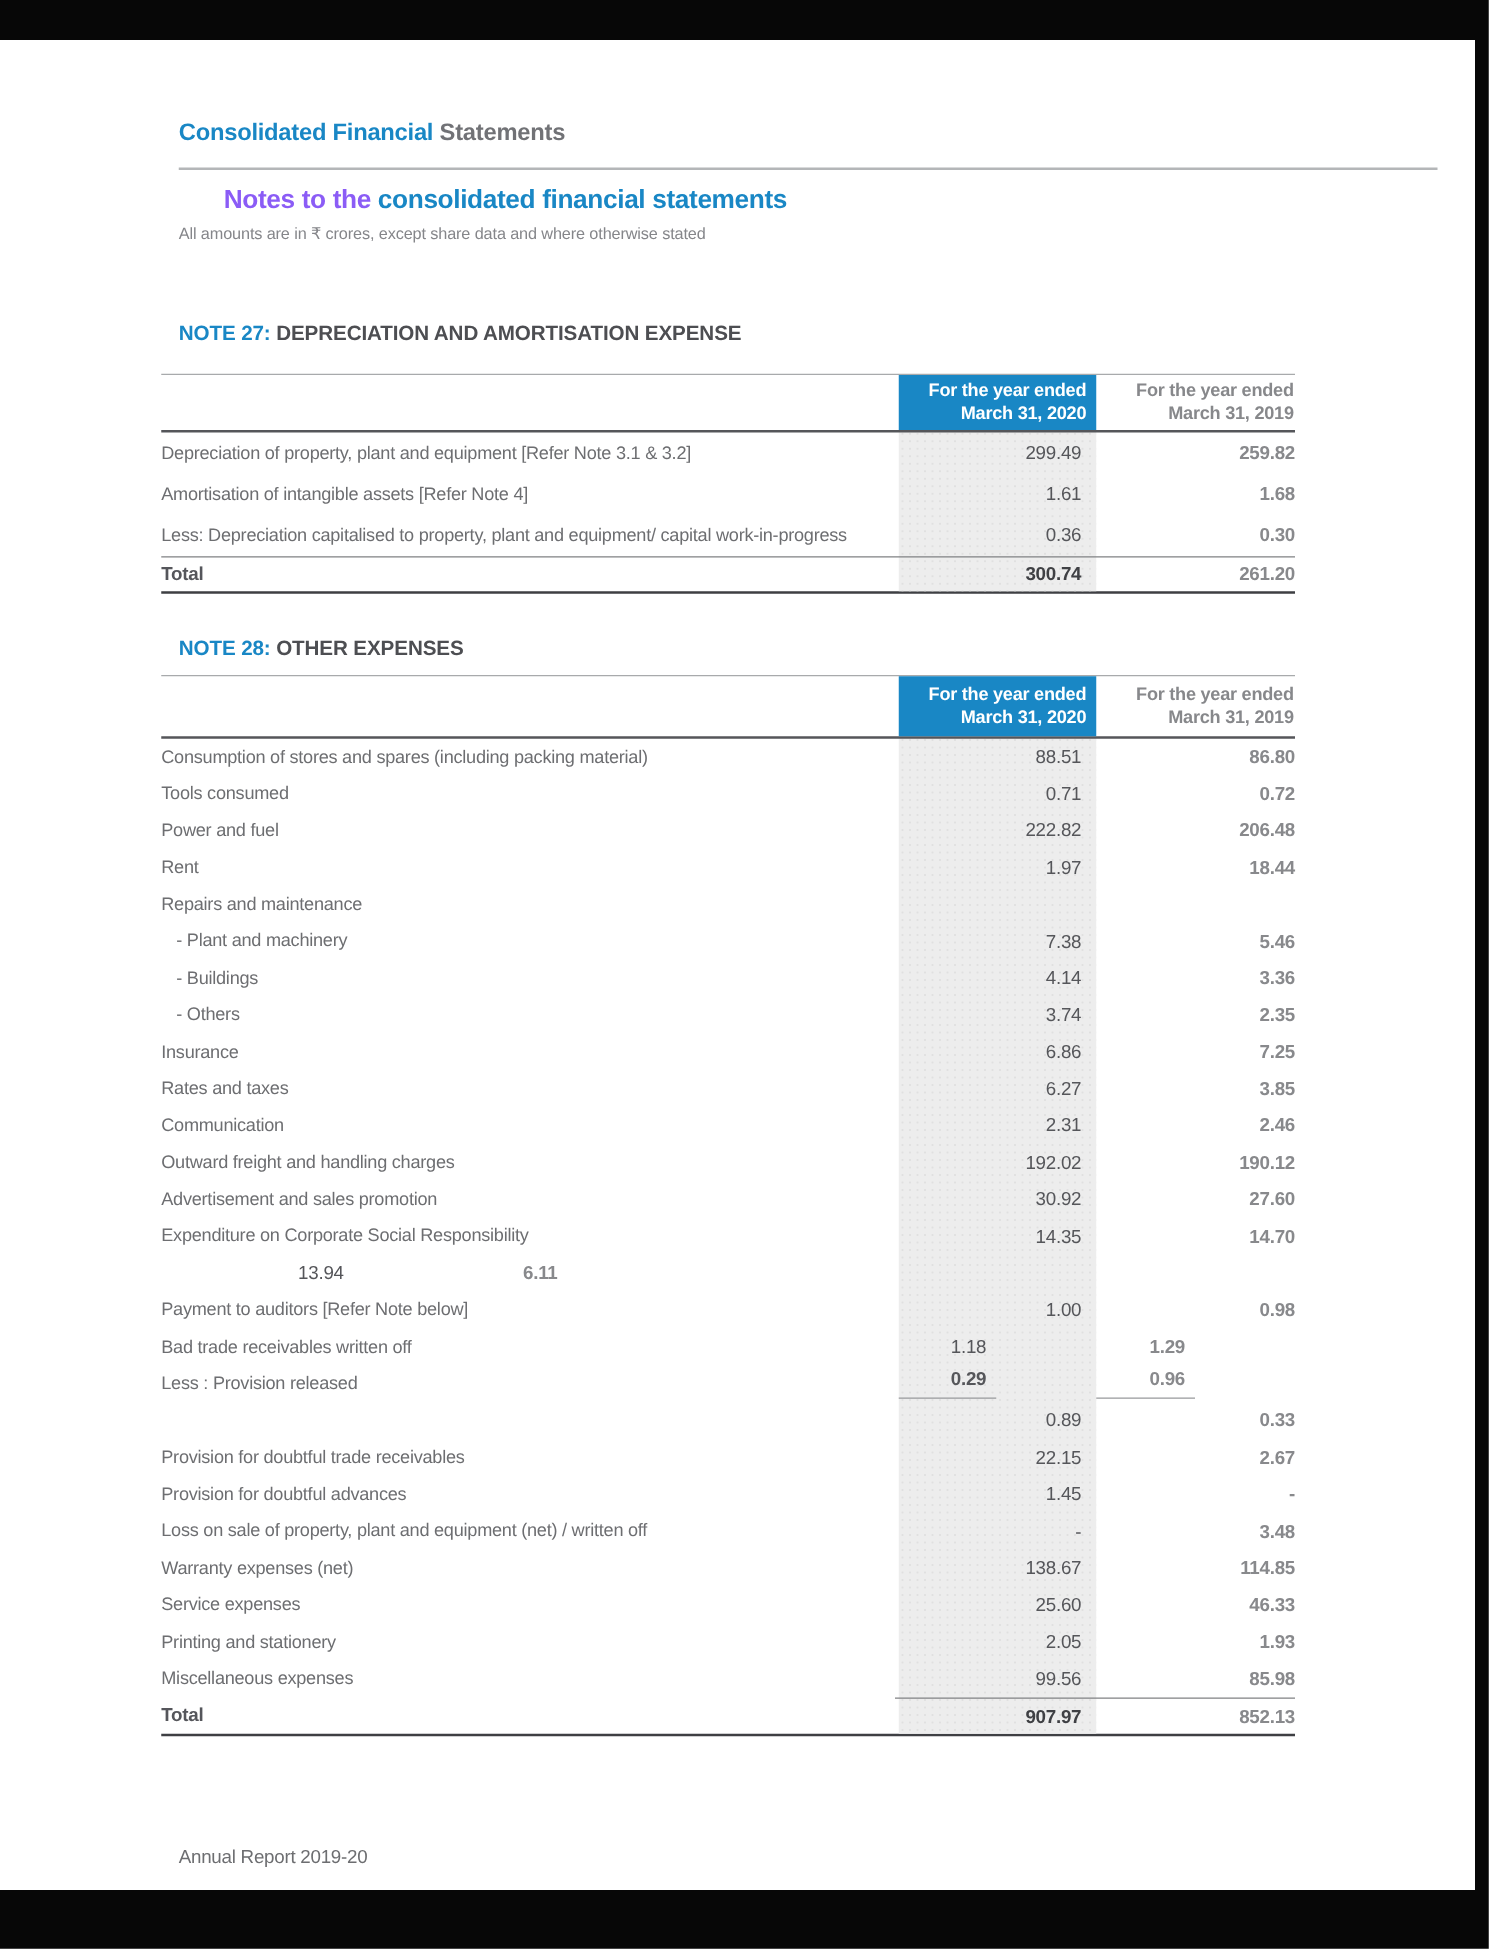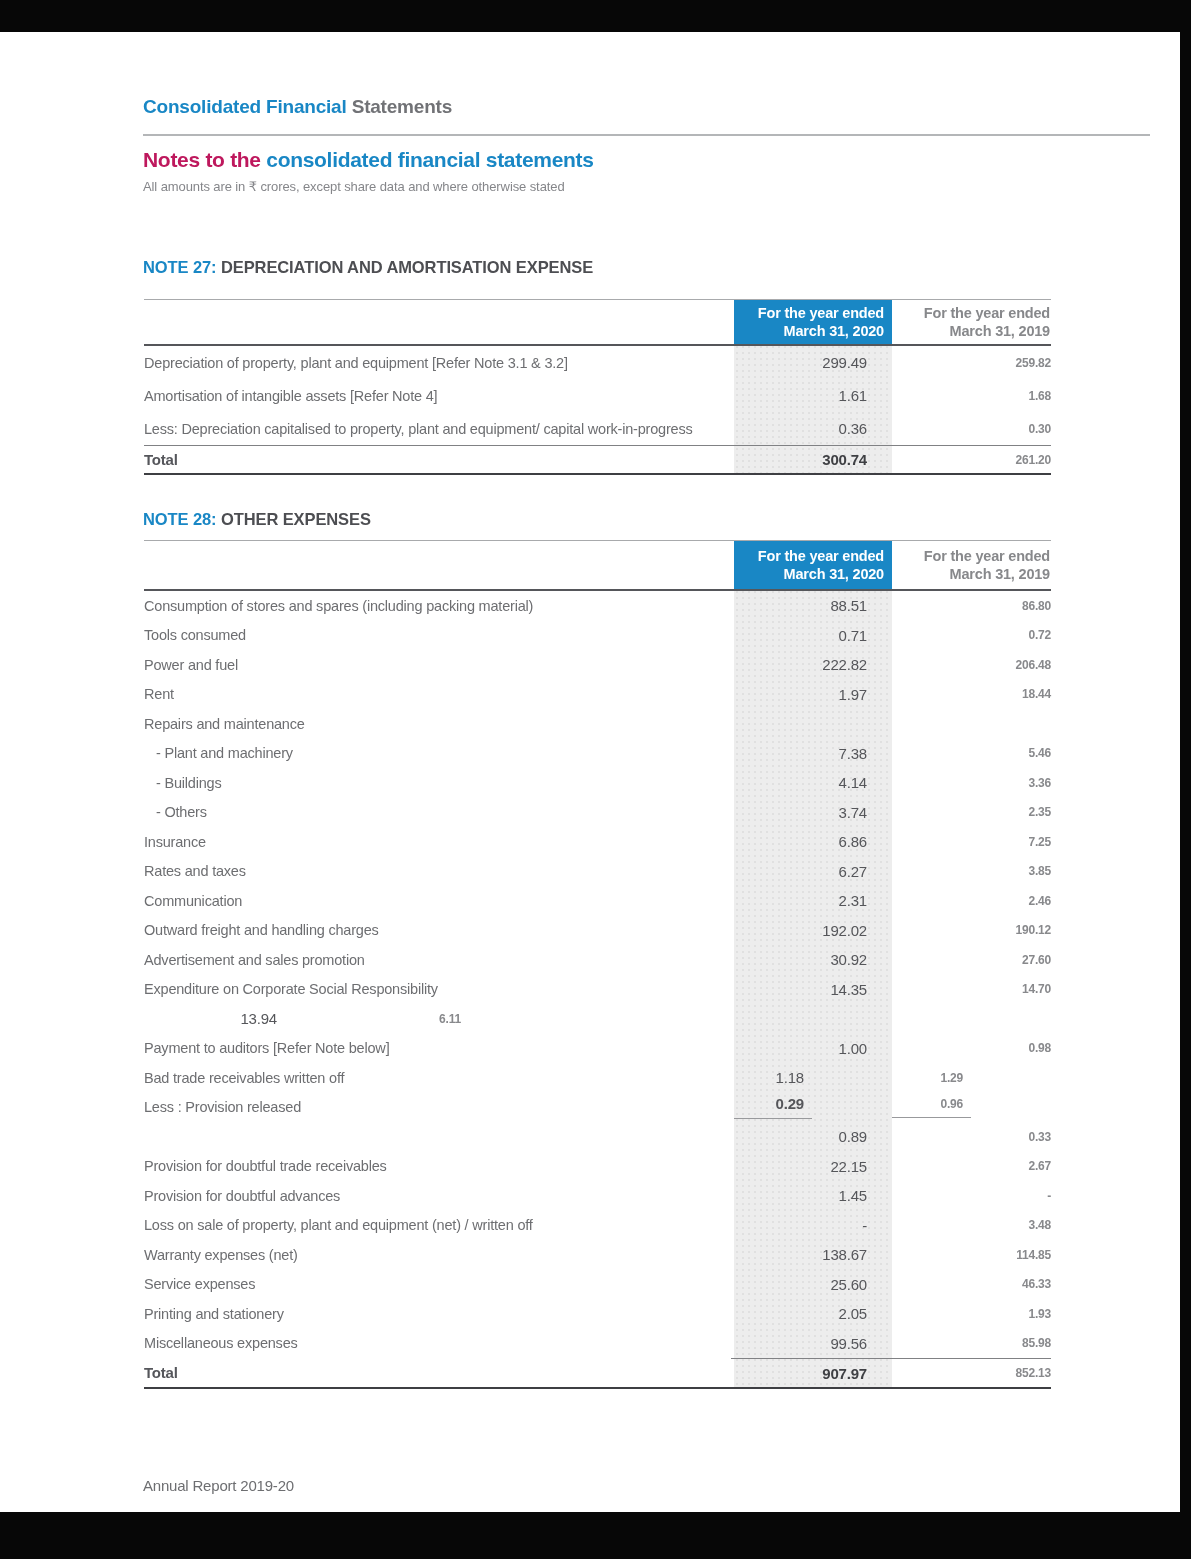--- a/index.html
+++ b/index.html
@@ -11,32 +11,32 @@
   .page{position:absolute;left:0;top:32px;width:1180px;height:1480px;background:#ffffff;overflow:hidden;}
   .abs{position:absolute;text-align:right;}
 
   
   .h-title{left:143px;top:64px;font-size:19px;font-weight:700;letter-spacing:-0.2px;white-space:nowrap;}
   .h-title .blue{color:#1987c5;}
   .h-title .gray{color:#717276;}
   .h-rule{left:143px;top:102px;width:1007px;height:2px;background:#b4b6b8;}
 
   .notes-title{left:143px;top:116px;font-size:21px;font-weight:700;letter-spacing:-0.3px;white-space:nowrap;}
-  .notes-title .dark{color:#be185d;}
+  .notes-title .dark{color:#8b5cf6;margin-left:36px;}
   .notes-title .blue{color:#1987c5;}
   .notes-sub{left:143px;top:147px;font-size:13px;color:#85868a;letter-spacing:-0.1px;white-space:nowrap;}
 
   .note-head{font-size:16.5px;font-weight:700;letter-spacing:-0.1px;white-space:nowrap;}
   .note-head .blue{color:#1987c5;}
   .note-head .dark{color:#4d4e52;}
   .nh27{left:143px;top:226px;}
   .nh28{left:143px;top:478px;}
 
   
-  .tbl{position:absolute;left:144px;width:907px;border-top:1px solid #a8aaac;border-bottom:2px solid #3e3f43;}
+  .tbl{position:absolute;left:129px;width:907px;border-top:1px solid #a8aaac;border-bottom:2px solid #3e3f43;}
   .t27{top:267px;}
   .t28{top:508px;}
   .graycol{position:absolute;left:590px;width:158px;bottom:0;z-index:0;
     background-color:#ededed;
     background-image:radial-gradient(#e0e0e0 1px, rgba(0,0,0,0) 1.1px);
     background-size:6px 6px;}
   .t27 .graycol{top:44px;}
   .t28 .graycol{top:48px;}
 
   .thead{position:relative;z-index:2;display:flex;border-bottom:2px solid #55565a;}
@@ -49,22 +49,22 @@
   .th-2019{width:159px;color:#87888b;padding-right:1px;}
 
   .rows{position:relative;z-index:1;}
   .row{display:flex;align-items:center;}
   .t27 .row{min-height:33px;}
   .t28 .row{min-height:29.5px;}
   .lab{flex:1;color:#6d6e71;font-size:14.5px;line-height:20px;letter-spacing:-0.2px;}
   .t27 .lab{padding-top:5px;padding-bottom:5px;}
   .lab.indent{padding-left:12px;}
   .lab.justify{text-align:justify;}
-  .v20{width:158px;text-align:right;padding-right:25px;color:#55565a;font-size:15px;box-sizing:border-box;letter-spacing:-0.2px;}
-  .v19{width:159px;text-align:right;color:#88898c;font-weight:700;font-size:12px;box-sizing:border-box;letter-spacing:-0.2px;}
+  .v20{width:158px;text-align:right;padding-right:12px;color:#55565a;font-size:15px;box-sizing:border-box;letter-spacing:-0.2px;}
+  .v19{width:159px;text-align:right;color:#88898c;font-weight:700;font-size:15px;box-sizing:border-box;letter-spacing:-0.2px;}
 
   
   .row.sub .v20,.row.sub .v19{text-align:left;padding:0;}
   .subv{display:inline-block;width:78px;text-align:right;padding:0 8px 0 0;box-sizing:border-box;}
   .subv19{width:79px;}
   .subline{border-bottom:1px solid #98999c;padding-bottom:6px;font-weight:bold;}
 
   
   .tline{height:1px;background:#808184;position:relative;z-index:2;}
   .t28 .tline{margin-left:587px;}

